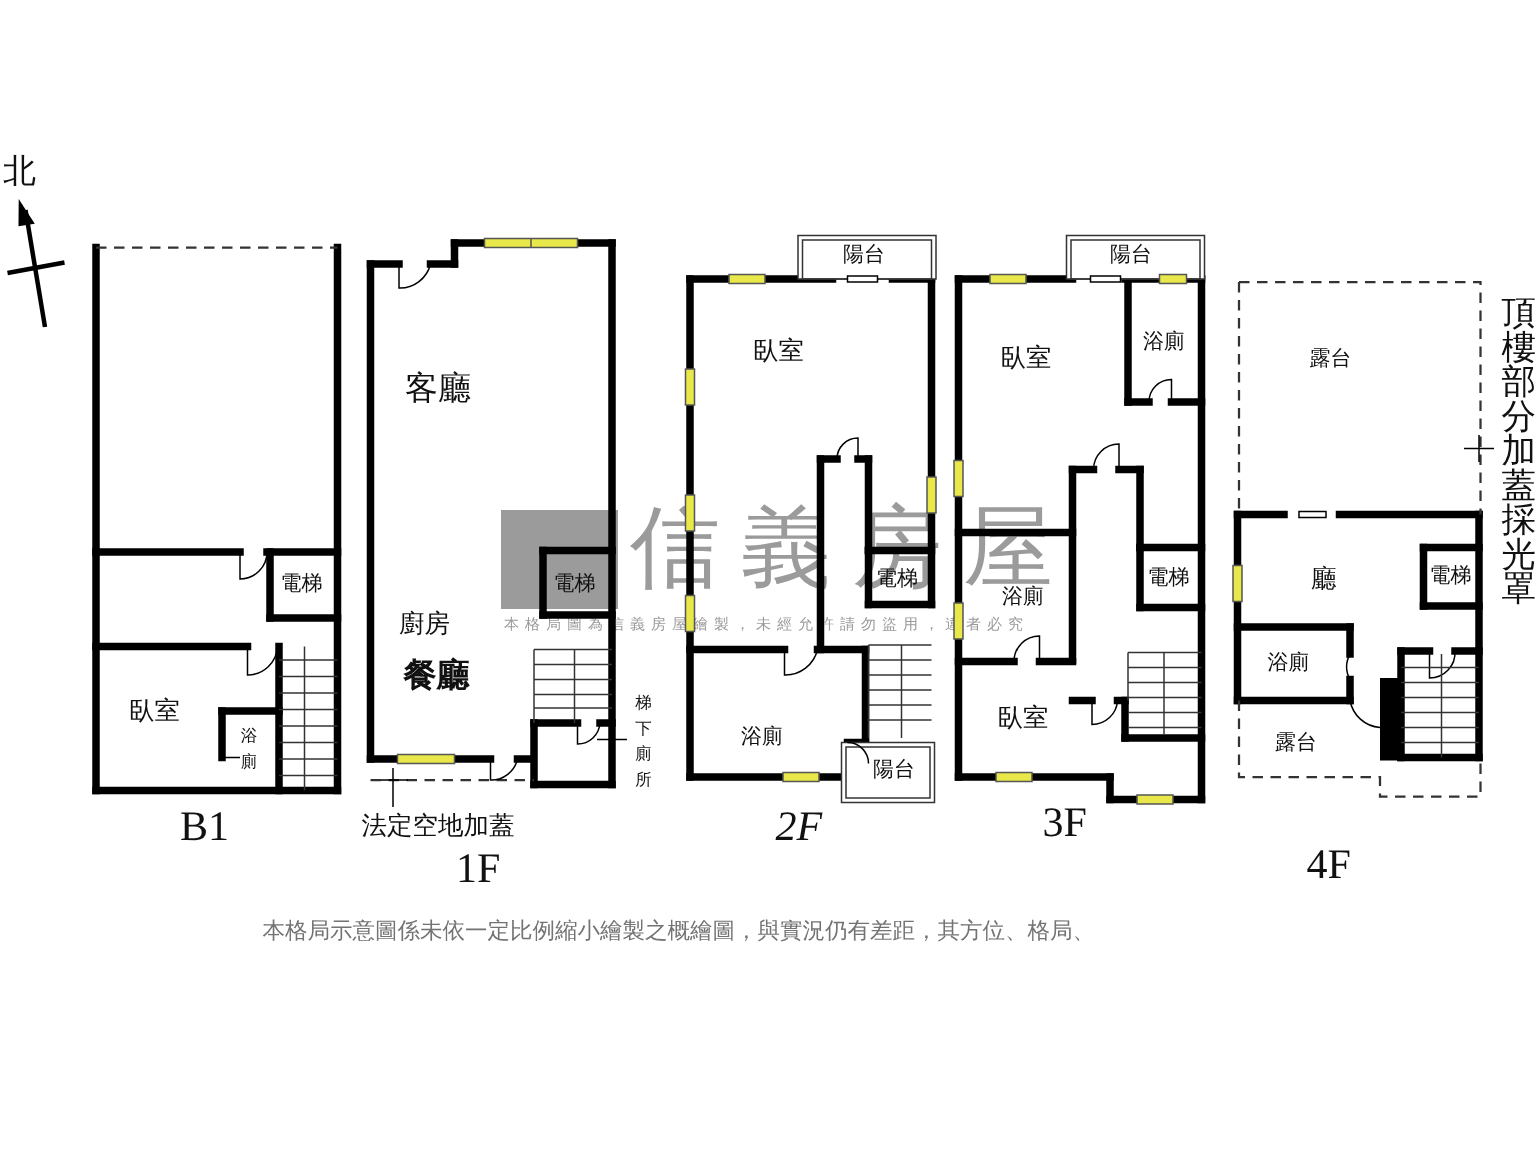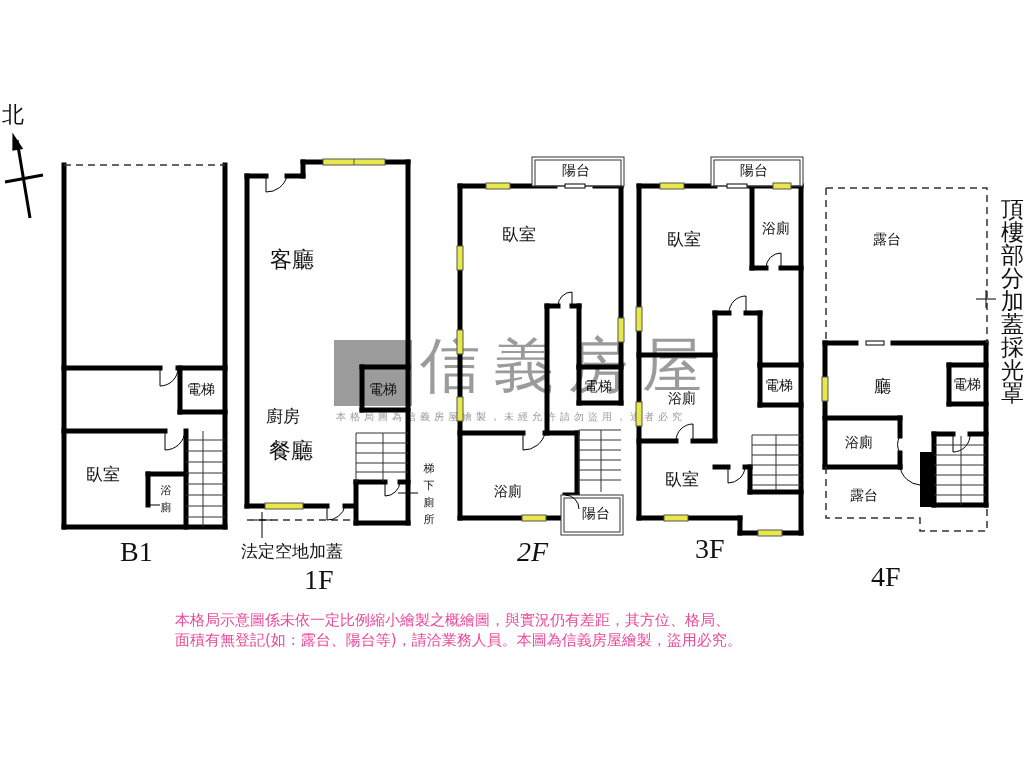--- a/index.html
+++ b/index.html
@@ -7,21 +7,21 @@
   #plan { position: absolute; left: 0; top: 0; }
   .lbl { position: absolute; font-size: 17px; line-height: 1; white-space: nowrap; color: #111; }
   .lbl-sm { font-size: 14px; }
   .lbl-lg { font-size: 22px; }
   .floor-label { position: absolute; font-family: "Liberation Serif", "DejaVu Serif", serif; font-size: 28px; line-height: 1; color: #111; }
   .vert { position: absolute; font-size: 23px; line-height: 23px; width: 22px; text-align: center; white-space: normal; word-break: break-all; }
   .vert-sm { position: absolute; font-size: 11px; line-height: 17px; width: 16px; text-align: center; word-break: break-all; }
   .wm-text { position: absolute; font-size: 60px; color: #8a8a8a; opacity: 0.85; letter-spacing: 14px; line-height: 1; }
   .wm-sub { position: absolute; font-size: 10px; color: #9a9a9a; letter-spacing: 4px; line-height: 1; }
   .wm-logo { position: absolute; width: 78px; height: 66px; background: #8a8a8a; opacity: 0.85; }
-  .note { position: absolute; left: 175px; top: 610px; width: 690px; font-size: 15px; line-height: 20px; color: #ec4899; }
+  .note { position: absolute; left: 175px; top: 610px; width: 690px; font-size: 15px; line-height: 20px; color: #737373; }
   .note div { white-space: nowrap; }
 </style>
 </head>
 <body>
 
 <div class="wm-logo" style="left:334px; top:340px;"></div>
 <div class="wm-text" style="left:420px; top:335px;">信義房屋</div>
 <div class="wm-sub" style="left:336px; top:412px;">本格局圖為信義房屋繪製，未經允許請勿盜用，違者必究</div>
 
 <svg id="plan" width="1024" height="768" viewBox="0 0 1024 768">
@@ -258,21 +258,21 @@
 <div class="lbl lbl-lg" style="left:2px; top:104px;">北</div>
 
 <div class="lbl lbl-sm" style="left:187px; top:382px;">電梯</div>
 <div class="lbl" style="left:86px; top:466px;">臥室</div>
 <div class="vert-sm" style="left:158px; top:482px;">浴廁</div>
 <div class="floor-label" style="left:120px; top:538px;">B1</div>
 
 <div class="lbl lbl-lg" style="left:270px; top:249px;">客廳</div>
 <div class="lbl lbl-sm" style="left:369px; top:382px;">電梯</div>
 <div class="lbl" style="left:266px; top:408px;">廚房</div>
-<div class="lbl lbl-lg" style="left:269px; top:440px;">餐廳</div>
+<div class="lbl lbl-lg" style="left:269px; top:440px;font-weight:bold;">餐廳</div>
 <div class="vert-sm" style="left:421px; top:460px;">梯下廁所</div>
 <div class="lbl" style="left:241px; top:543px;">法定空地加蓋</div>
 <div class="floor-label" style="left:304px; top:566px;">1F</div>
 
 <div class="lbl lbl-sm" style="left:562px; top:163px;">陽台</div>
 <div class="lbl" style="left:502px; top:226px;">臥室</div>
 <div class="lbl lbl-sm" style="left:584px; top:379px;">電梯</div>
 <div class="lbl lbl-sm" style="left:494px; top:484px;">浴廁</div>
 <div class="lbl lbl-sm" style="left:582px; top:506px;">陽台</div>
 <div class="floor-label" style="left:517px; top:538px;font-style:italic;">2F</div>
@@ -288,14 +288,13 @@
 <div class="lbl lbl-sm" style="left:873px; top:232px;">露台</div>
 <div class="lbl" style="left:874px; top:378px;">廳</div>
 <div class="lbl lbl-sm" style="left:953px; top:377px;">電梯</div>
 <div class="lbl lbl-sm" style="left:845px; top:435px;">浴廁</div>
 <div class="lbl lbl-sm" style="left:850px; top:488px;">露台</div>
 <div class="vert" style="left:1001px; top:198px;">頂樓部分加蓋採光罩</div>
 <div class="floor-label" style="left:871px; top:563px;">4F</div>
 
 <div class="note">
   <div>本格局示意圖係未依一定比例縮小繪製之概繪圖，與實況仍有差距，其方位、格局、</div>
-  <div>面積有無登記(如：露台、陽台等)，請洽業務人員。本圖為信義房屋繪製，盜用必究。</div>
 </div>
 
 </body></html>

